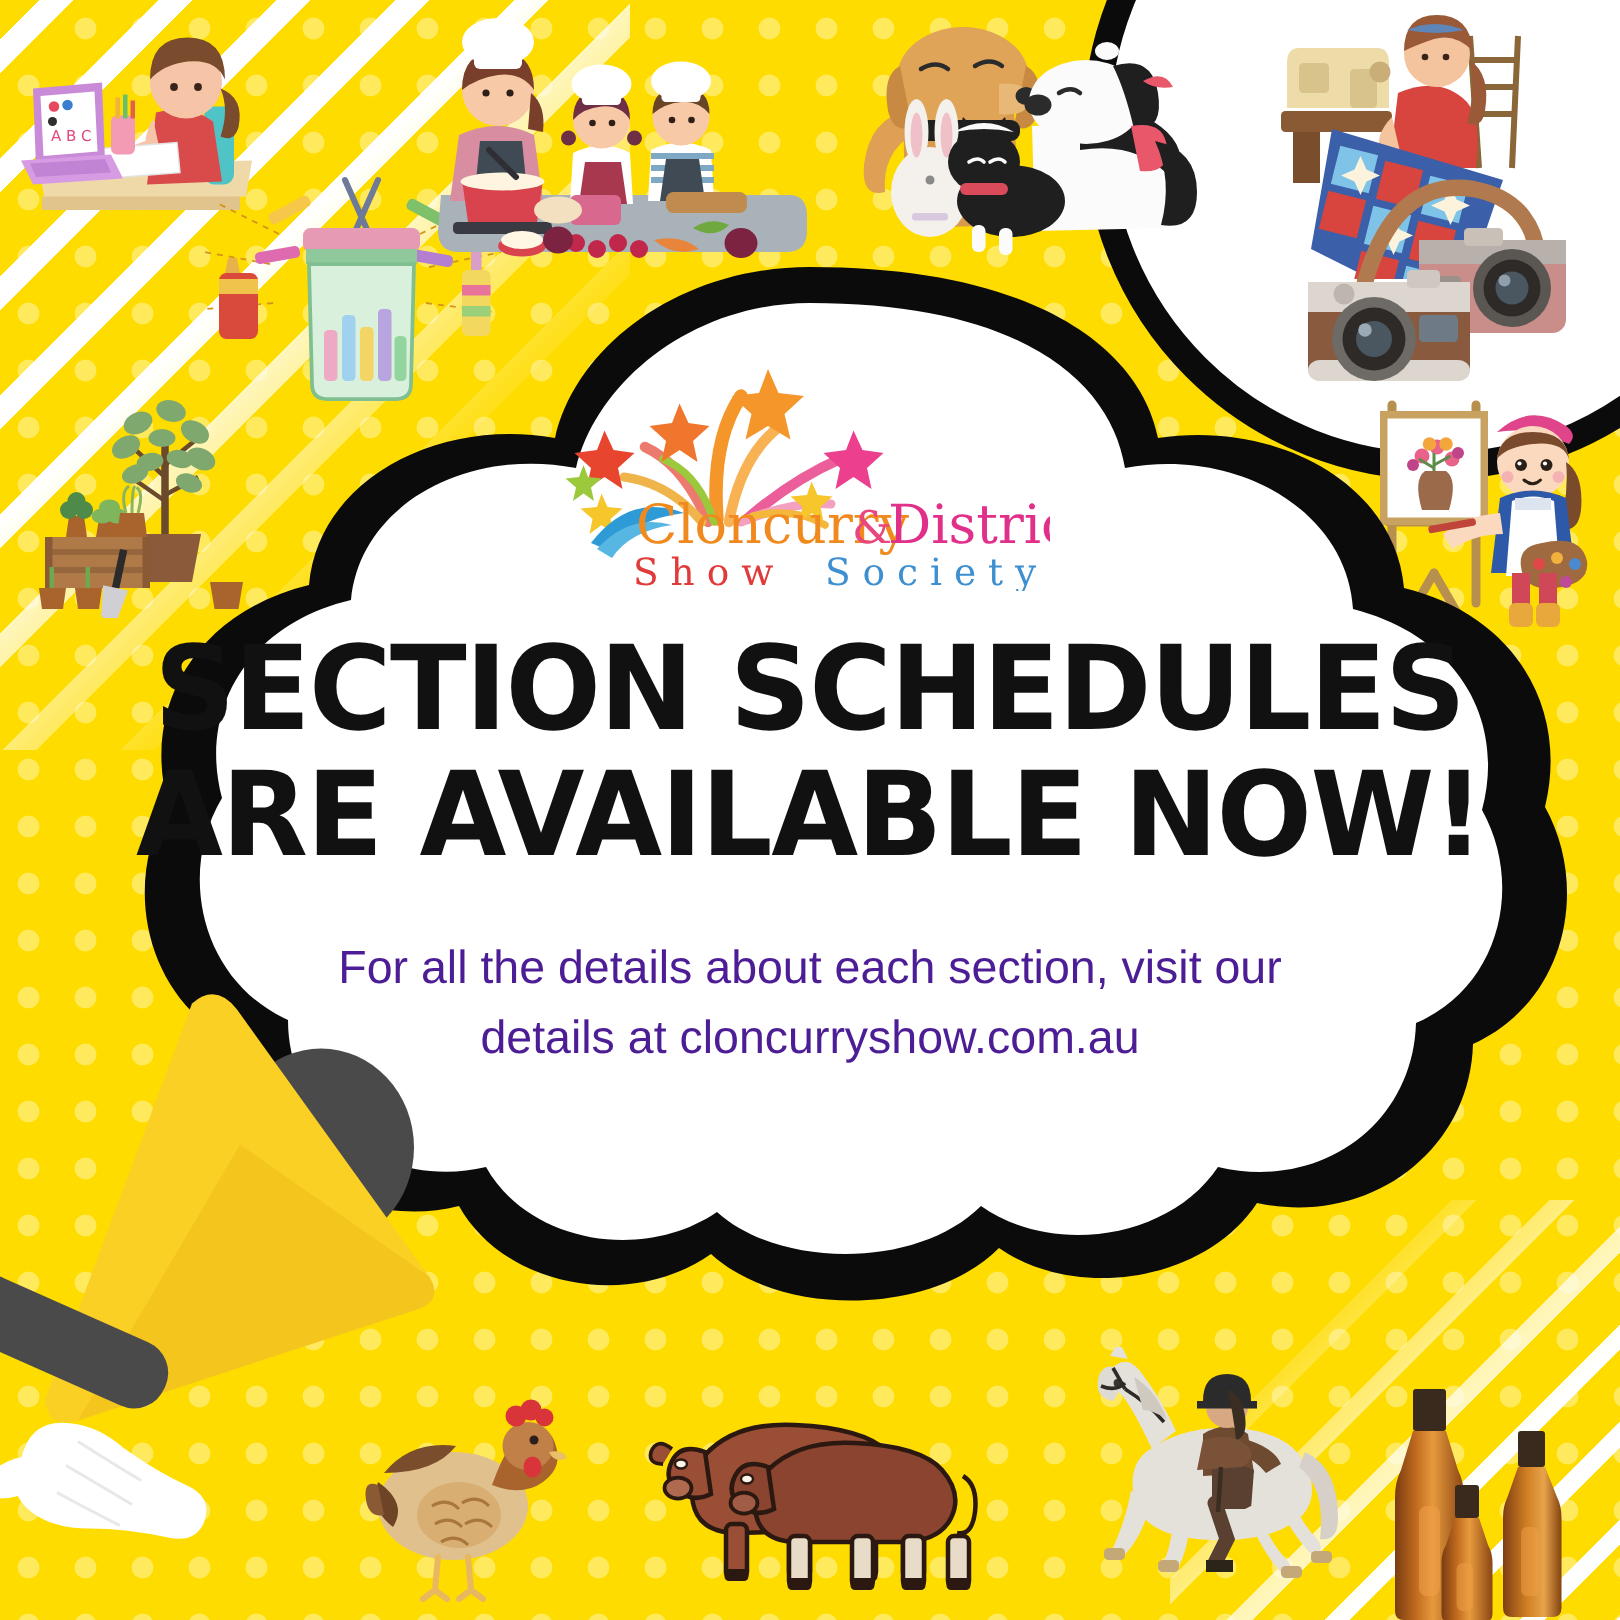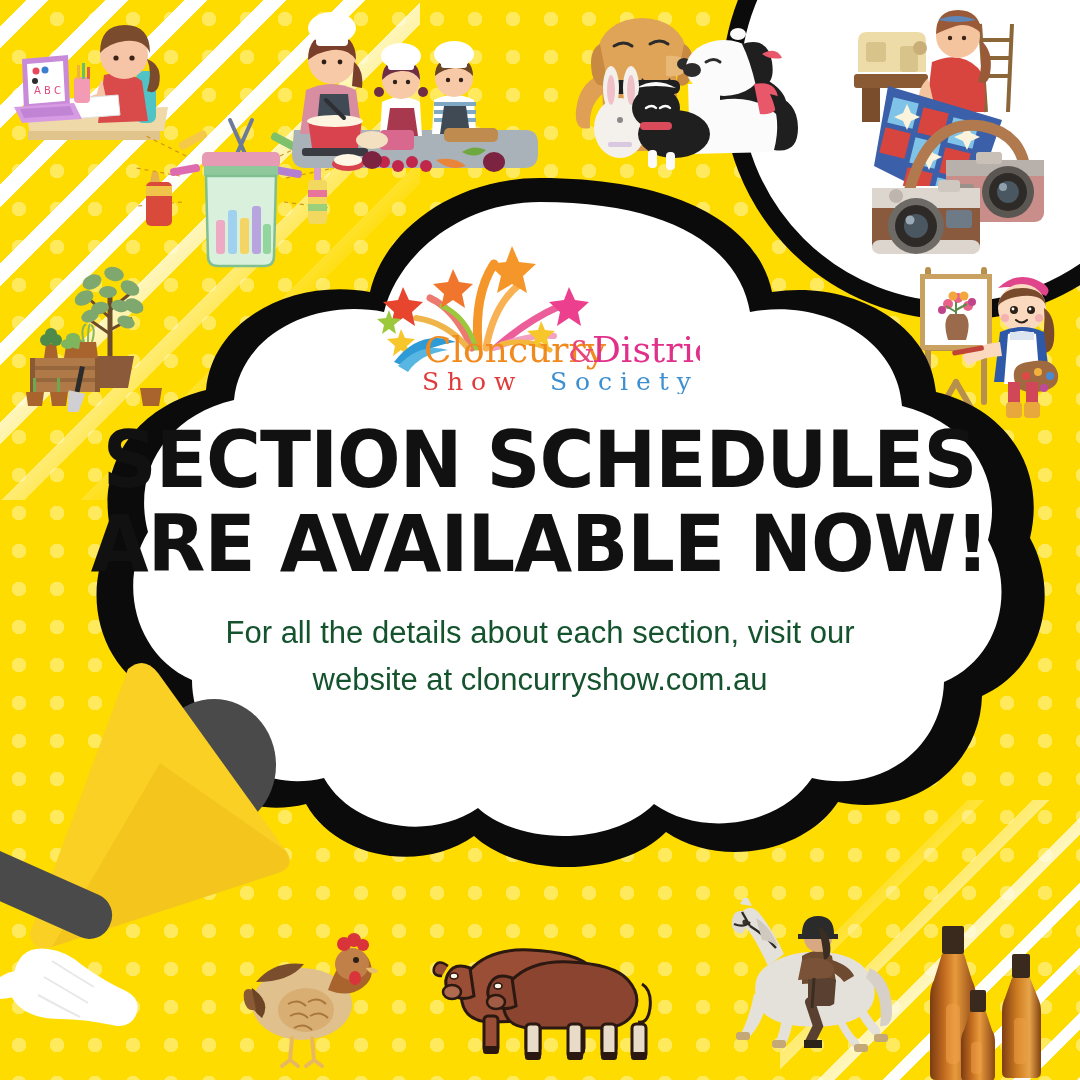--- a/index.html
+++ b/index.html
@@ -62,21 +62,21 @@
     font-weight:bold;
     font-size:78px;line-height:1.08;
     letter-spacing:-1px;
     transform:scaleX(.96);
   }
   .headline .l1{display:block;}
   .headline .l2{display:block;}
 
   
   .subtitle{
-    margin-top:24px;text-align:center;color:#14532d;
+    margin-top:36px;text-align:center;color:#4c1d95;
     font-family:"Liberation Sans", sans-serif;
     font-size:31px;line-height:1.5;font-weight:400;
     max-width:760px;
   }
   .subtitle span{display:block;}
 
   
   .megaphone{position:absolute;left:-10px;top:655px;width:360px;height:400px;}
   .megaphone svg{display:block;}
 
@@ -797,21 +797,21 @@
     </svg>
   </div>
 
   <div class="headline">
     <span class="l1">SECTION SCHEDULES</span>
     <span class="l2">ARE AVAILABLE NOW!</span>
   </div>
 
   <div class="subtitle">
     <span>For all the details about each section, visit our</span>
-    <span>website at cloncurryshow.com.au</span>
+    <span>details at cloncurryshow.com.au</span>
   </div>
 </div>
 
 <div class="megaphone">
 <svg width="360" height="400" viewBox="0 0 360 400">
 
   <ellipse cx="224" cy="110" rx="62" ry="66" fill="#4A4A4A"></ellipse>
 
   <path d="M138 14 q16 -14 30 4 L296 196 q10 16 -8 22 L62 292 q-20 6 -22 -14 Z" fill="#FBD024"></path>
   <path d="M170 108 L296 196 q10 16 -8 22 L62 292 Z" fill="#F2C41C" opacity=".85"></path>

